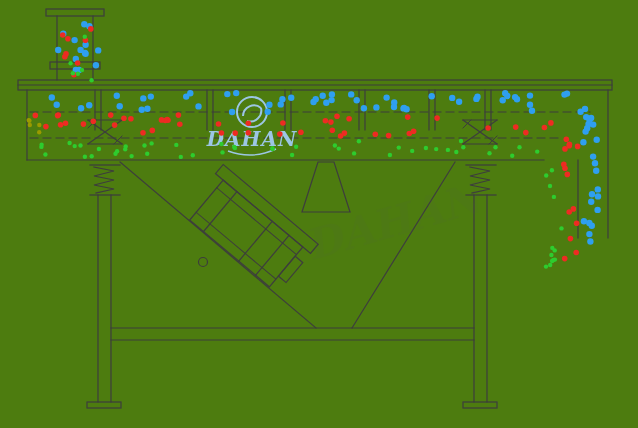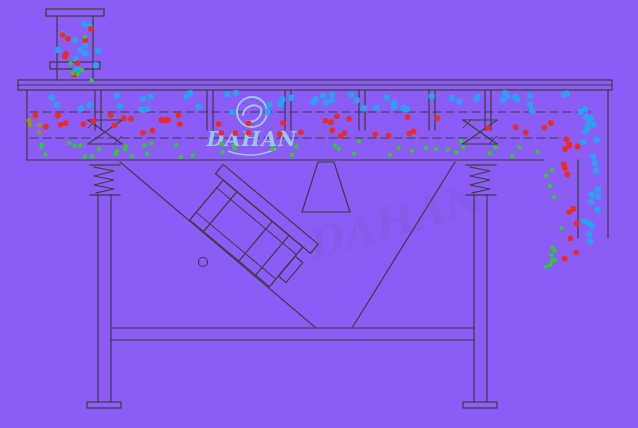--- a/index.html
+++ b/index.html
@@ -1,16 +1,16 @@
 <!DOCTYPE html>
 <html><head>
 <meta charset="utf-8">
 <style>
   html,body{margin:0;padding:0;background:#ffffff;}
-  .stage{position:relative;width:638px;height:428px;background:#8b5cf6;overflow:hidden;
+  .stage{position:relative;width:638px;height:428px;background:#4d7c0f;overflow:hidden;
          font-family:"DejaVu Sans", sans-serif;}
   svg{display:block;}
   .ln{stroke:#3d3d3d;fill:none;stroke-width:1.2;stroke-linecap:square;}
   .dash{stroke-dasharray:8 5;stroke-width:1;}
   .thin{stroke-width:1;}
   .wm-text{font-family:"DejaVu Serif", serif;font-style:italic;font-weight:bold;
            font-size:20px;letter-spacing:1px;}
   .wm-flourish{stroke-width:1.4;fill:none;}
   .wm-faint{font-family:"DejaVu Serif", serif;font-style:italic;font-weight:bold;
             font-size:42px;opacity:0.07;}

